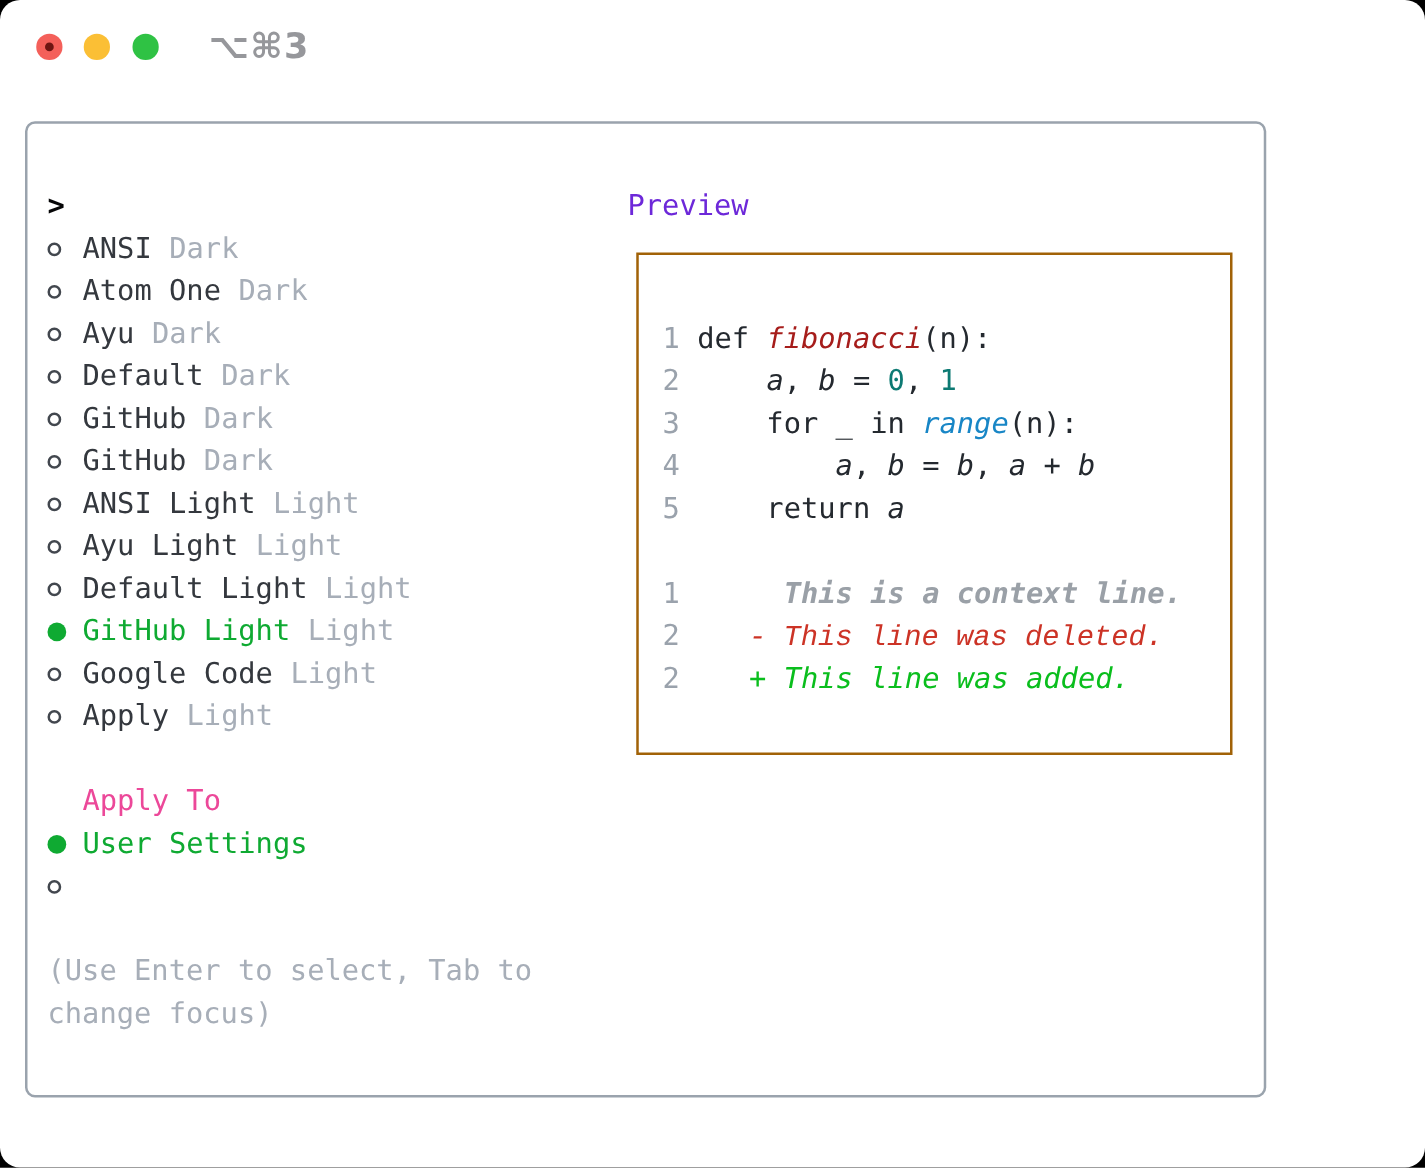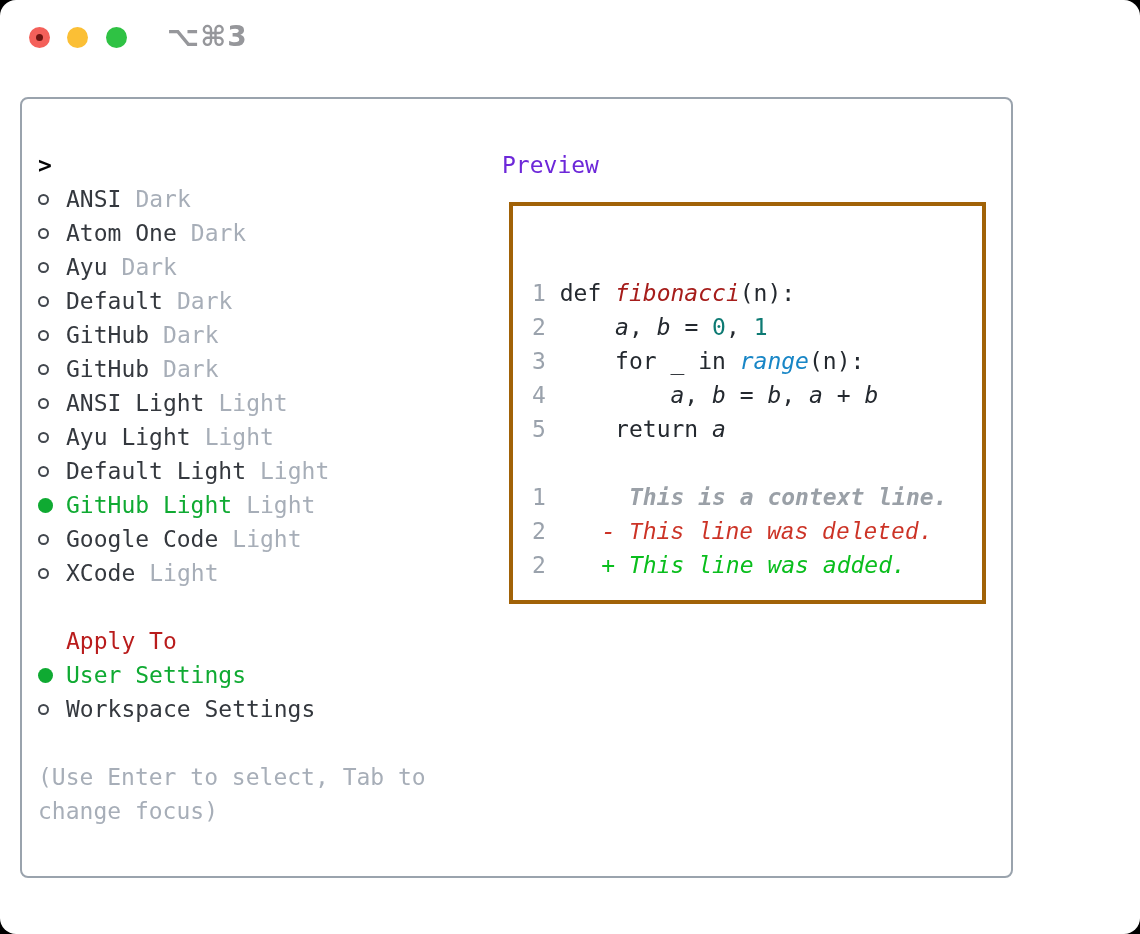--- a/index.html
+++ b/index.html
@@ -30,28 +30,28 @@
   .row { display:flex; align-items:center; height:34px; color:#34383e; white-space:pre; }
   .bullet { width:28px; display:flex; align-items:center; flex-shrink:0; }
   .circle { width:11px; height:11px; border:2px solid #42474e; border-radius:50%; }
   .selected .circle { width:15px; height:15px; border:none; background:#0faa32; }
   .selected .tname, .selected .olabel { color:#0faa32;text-align:right; }
   .header-row { font-weight:bold; color:#060607; }
   .prompt { font-weight:bold; color:#060607; }
   .tname { margin-right:14px; }
   .tvariant { color:#a7aeb8; }
   .spacer { height:34px; }
-  .apply-header { padding-left:28px; color:#b91c1c; }
+  .apply-header { padding-left:28px; color:#ec4899; }
   .hint { height:34px; line-height:34px; color:#a7aeb8; white-space:pre; }
   
   .right-col { flex:1; }
   .preview-title { height:34px; line-height:34px; font-weight:normal; color:#6d28d9; }
   .preview-box {
     margin-left:7px; margin-top:20px; width:477px; height:402px;
-    border:4px solid #a16207; background:#fff; padding:70px 0 0 19px;
+    border:2px solid #a16207; background:#fff; padding:50px 0 0 19px;
   }
   .pline { height:34px; line-height:34px; white-space:pre; color:#24292f; }
   .tk-ln { color:#9aa2ac; }
   .tk-pl { color:#24292f; }
   .tk-fn { color:#a61d1b; font-style:italic; }
   .tk-vr { color:#24292f; font-style:italic; }
   .tk-nm { color:#0d7a73; }
   .tk-bi { color:#1886c6; font-style:italic; }
   .tk-cx { color:#9aa0a7; font-style:italic;font-weight:bold; }
   .tk-dl { color:#cc3326; font-style:italic;font-family:Liberation Mono, monospace; }
@@ -129,35 +129,34 @@
         <span class="tname">GitHub Light</span>
         <span class="tvariant">Light</span>
       </div>
       <div class="row">
         <span class="bullet"><span class="circle"></span></span>
         <span class="tname">Google Code</span>
         <span class="tvariant">Light</span>
       </div>
       <div class="row">
         <span class="bullet"><span class="circle"></span></span>
-        <span class="tname">XCode</span>
+        <span class="tname">Apply</span>
         <span class="tvariant">Light</span>
       </div>
 
       <div class="spacer"></div>
 
       <div class="row apply-header">Apply To</div>
 
       <div class="row selected">
         <span class="bullet"><span class="circle"></span></span>
         <span class="olabel">User Settings</span>
       </div>
       <div class="row">
         <span class="bullet"><span class="circle"></span></span>
-        <span class="olabel">Workspace Settings</span>
       </div>
 
       <div class="spacer"></div>
 
       <div class="hint">(Use Enter to select, Tab to</div>
       <div class="hint">change focus)</div>
     </div>
 
     <div class="right-col">
       <div class="preview-title">Preview</div>

